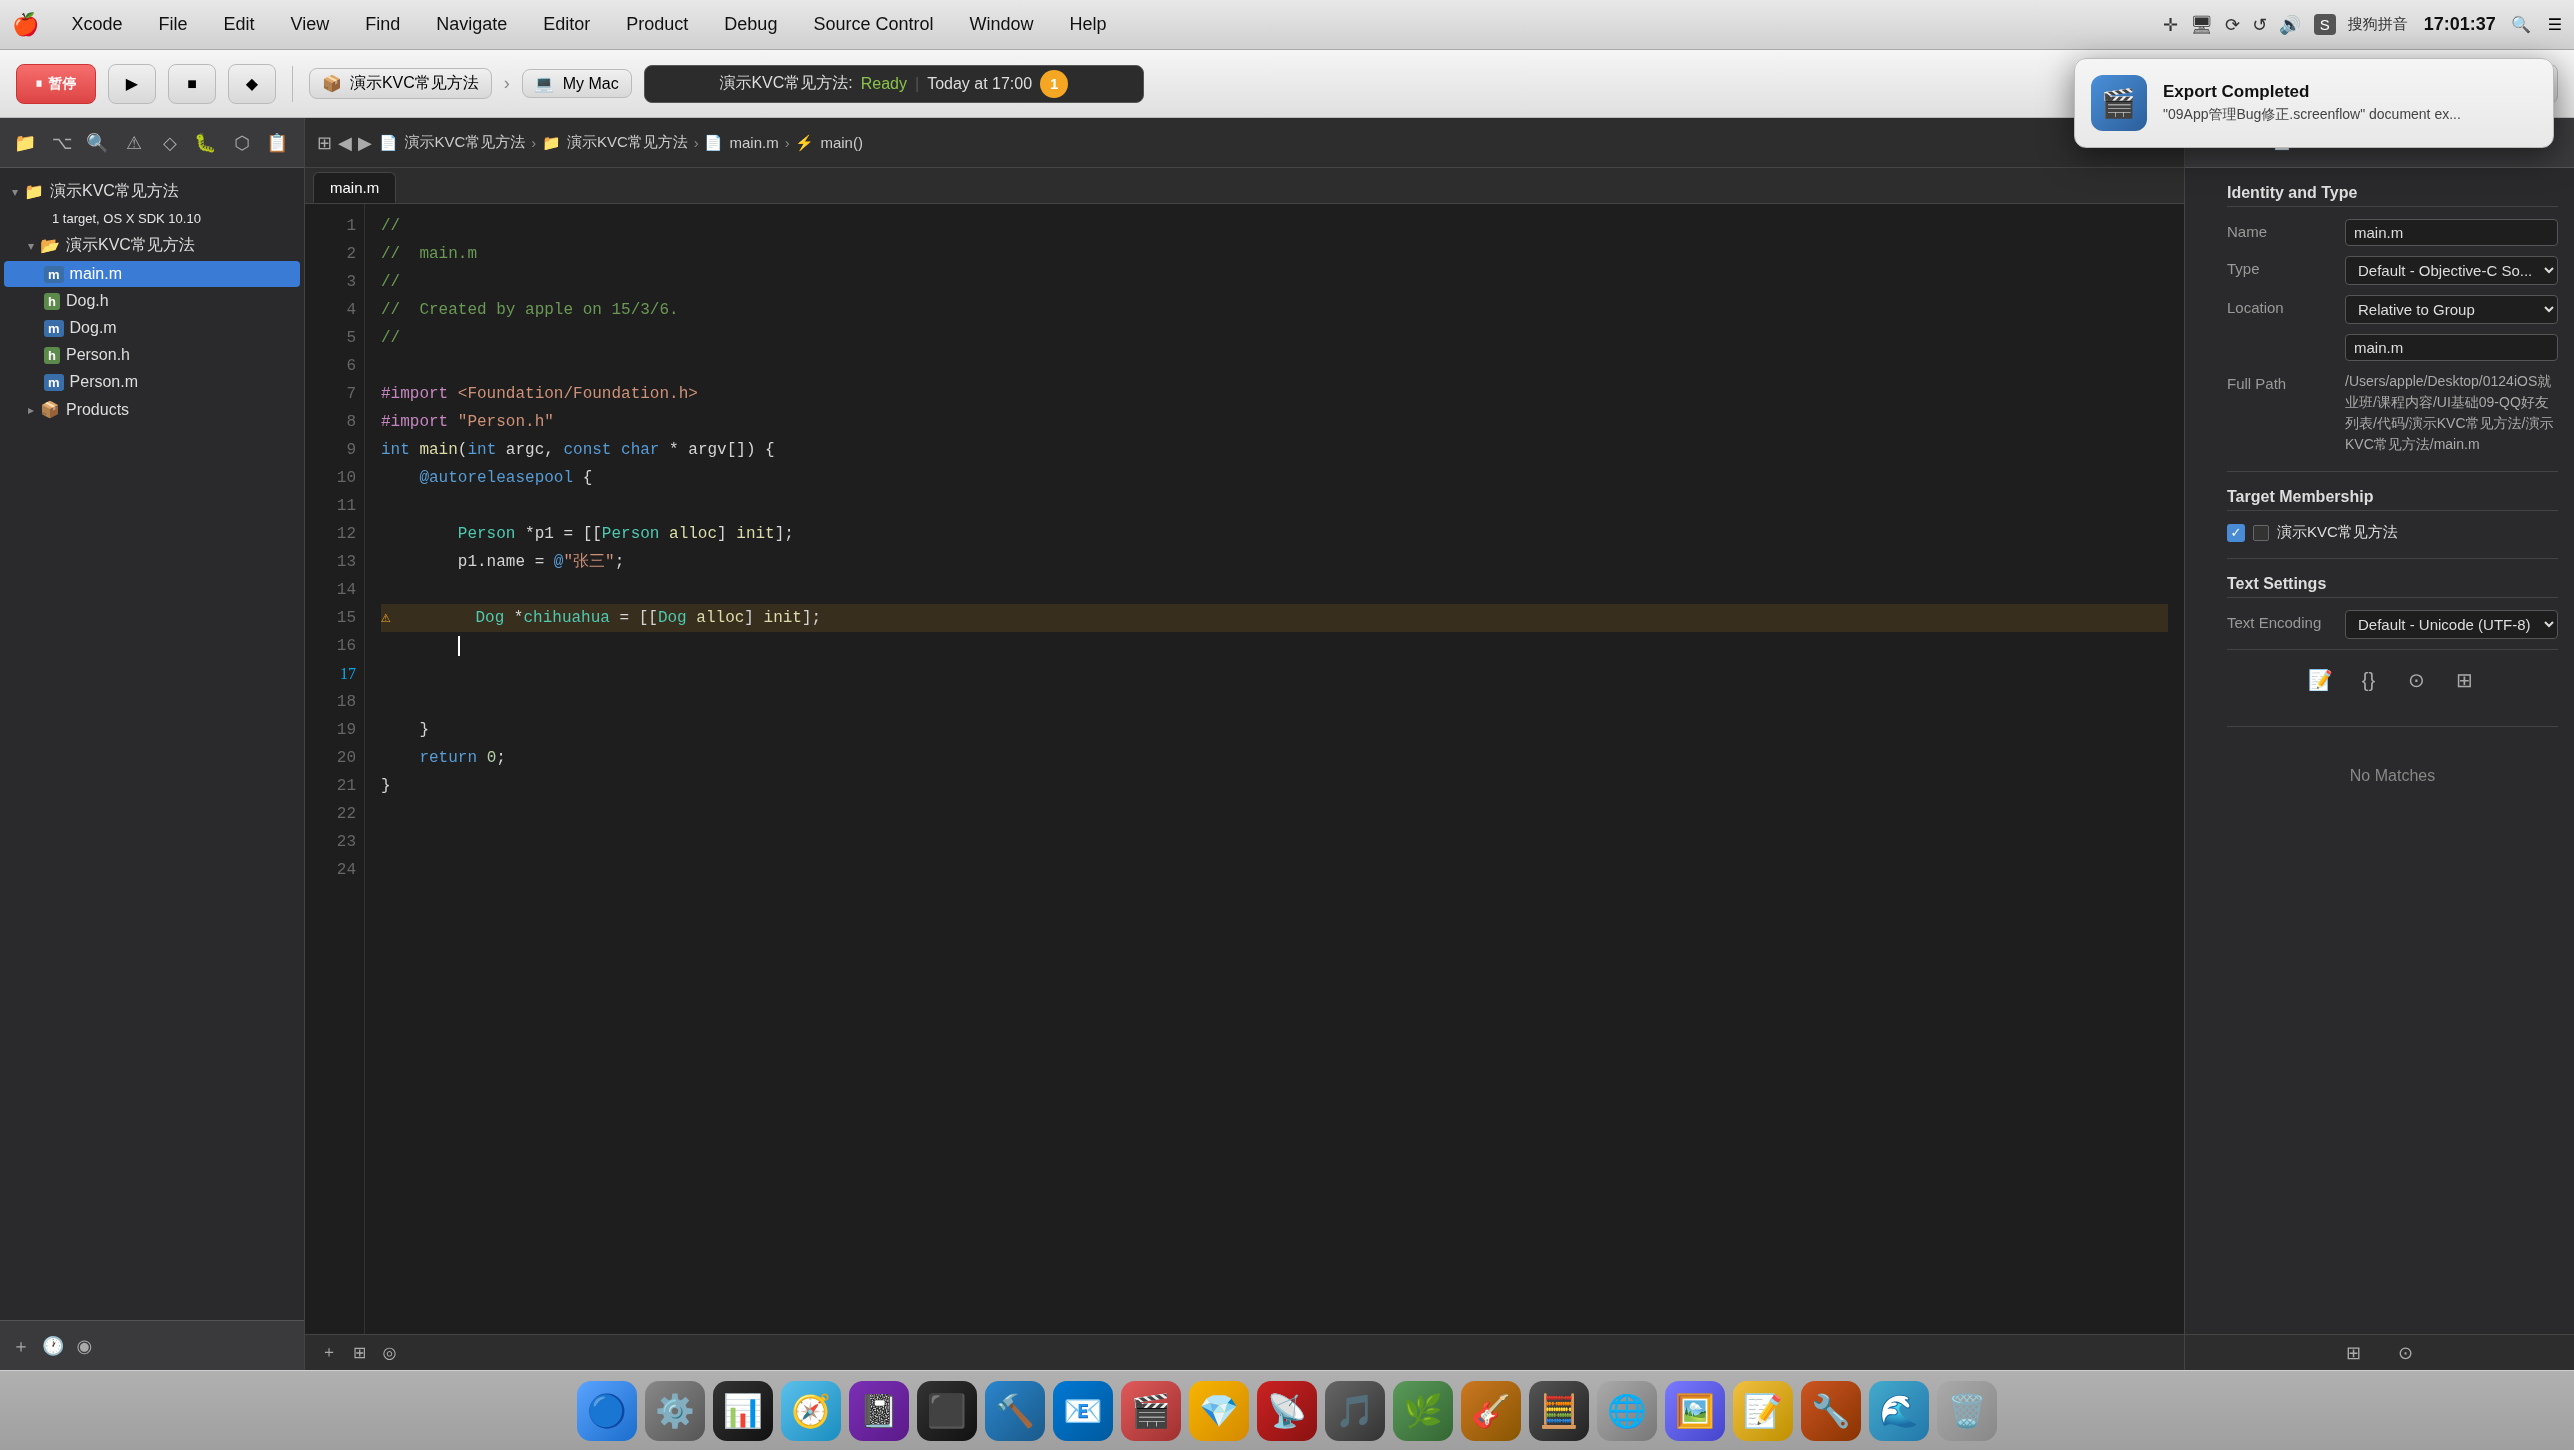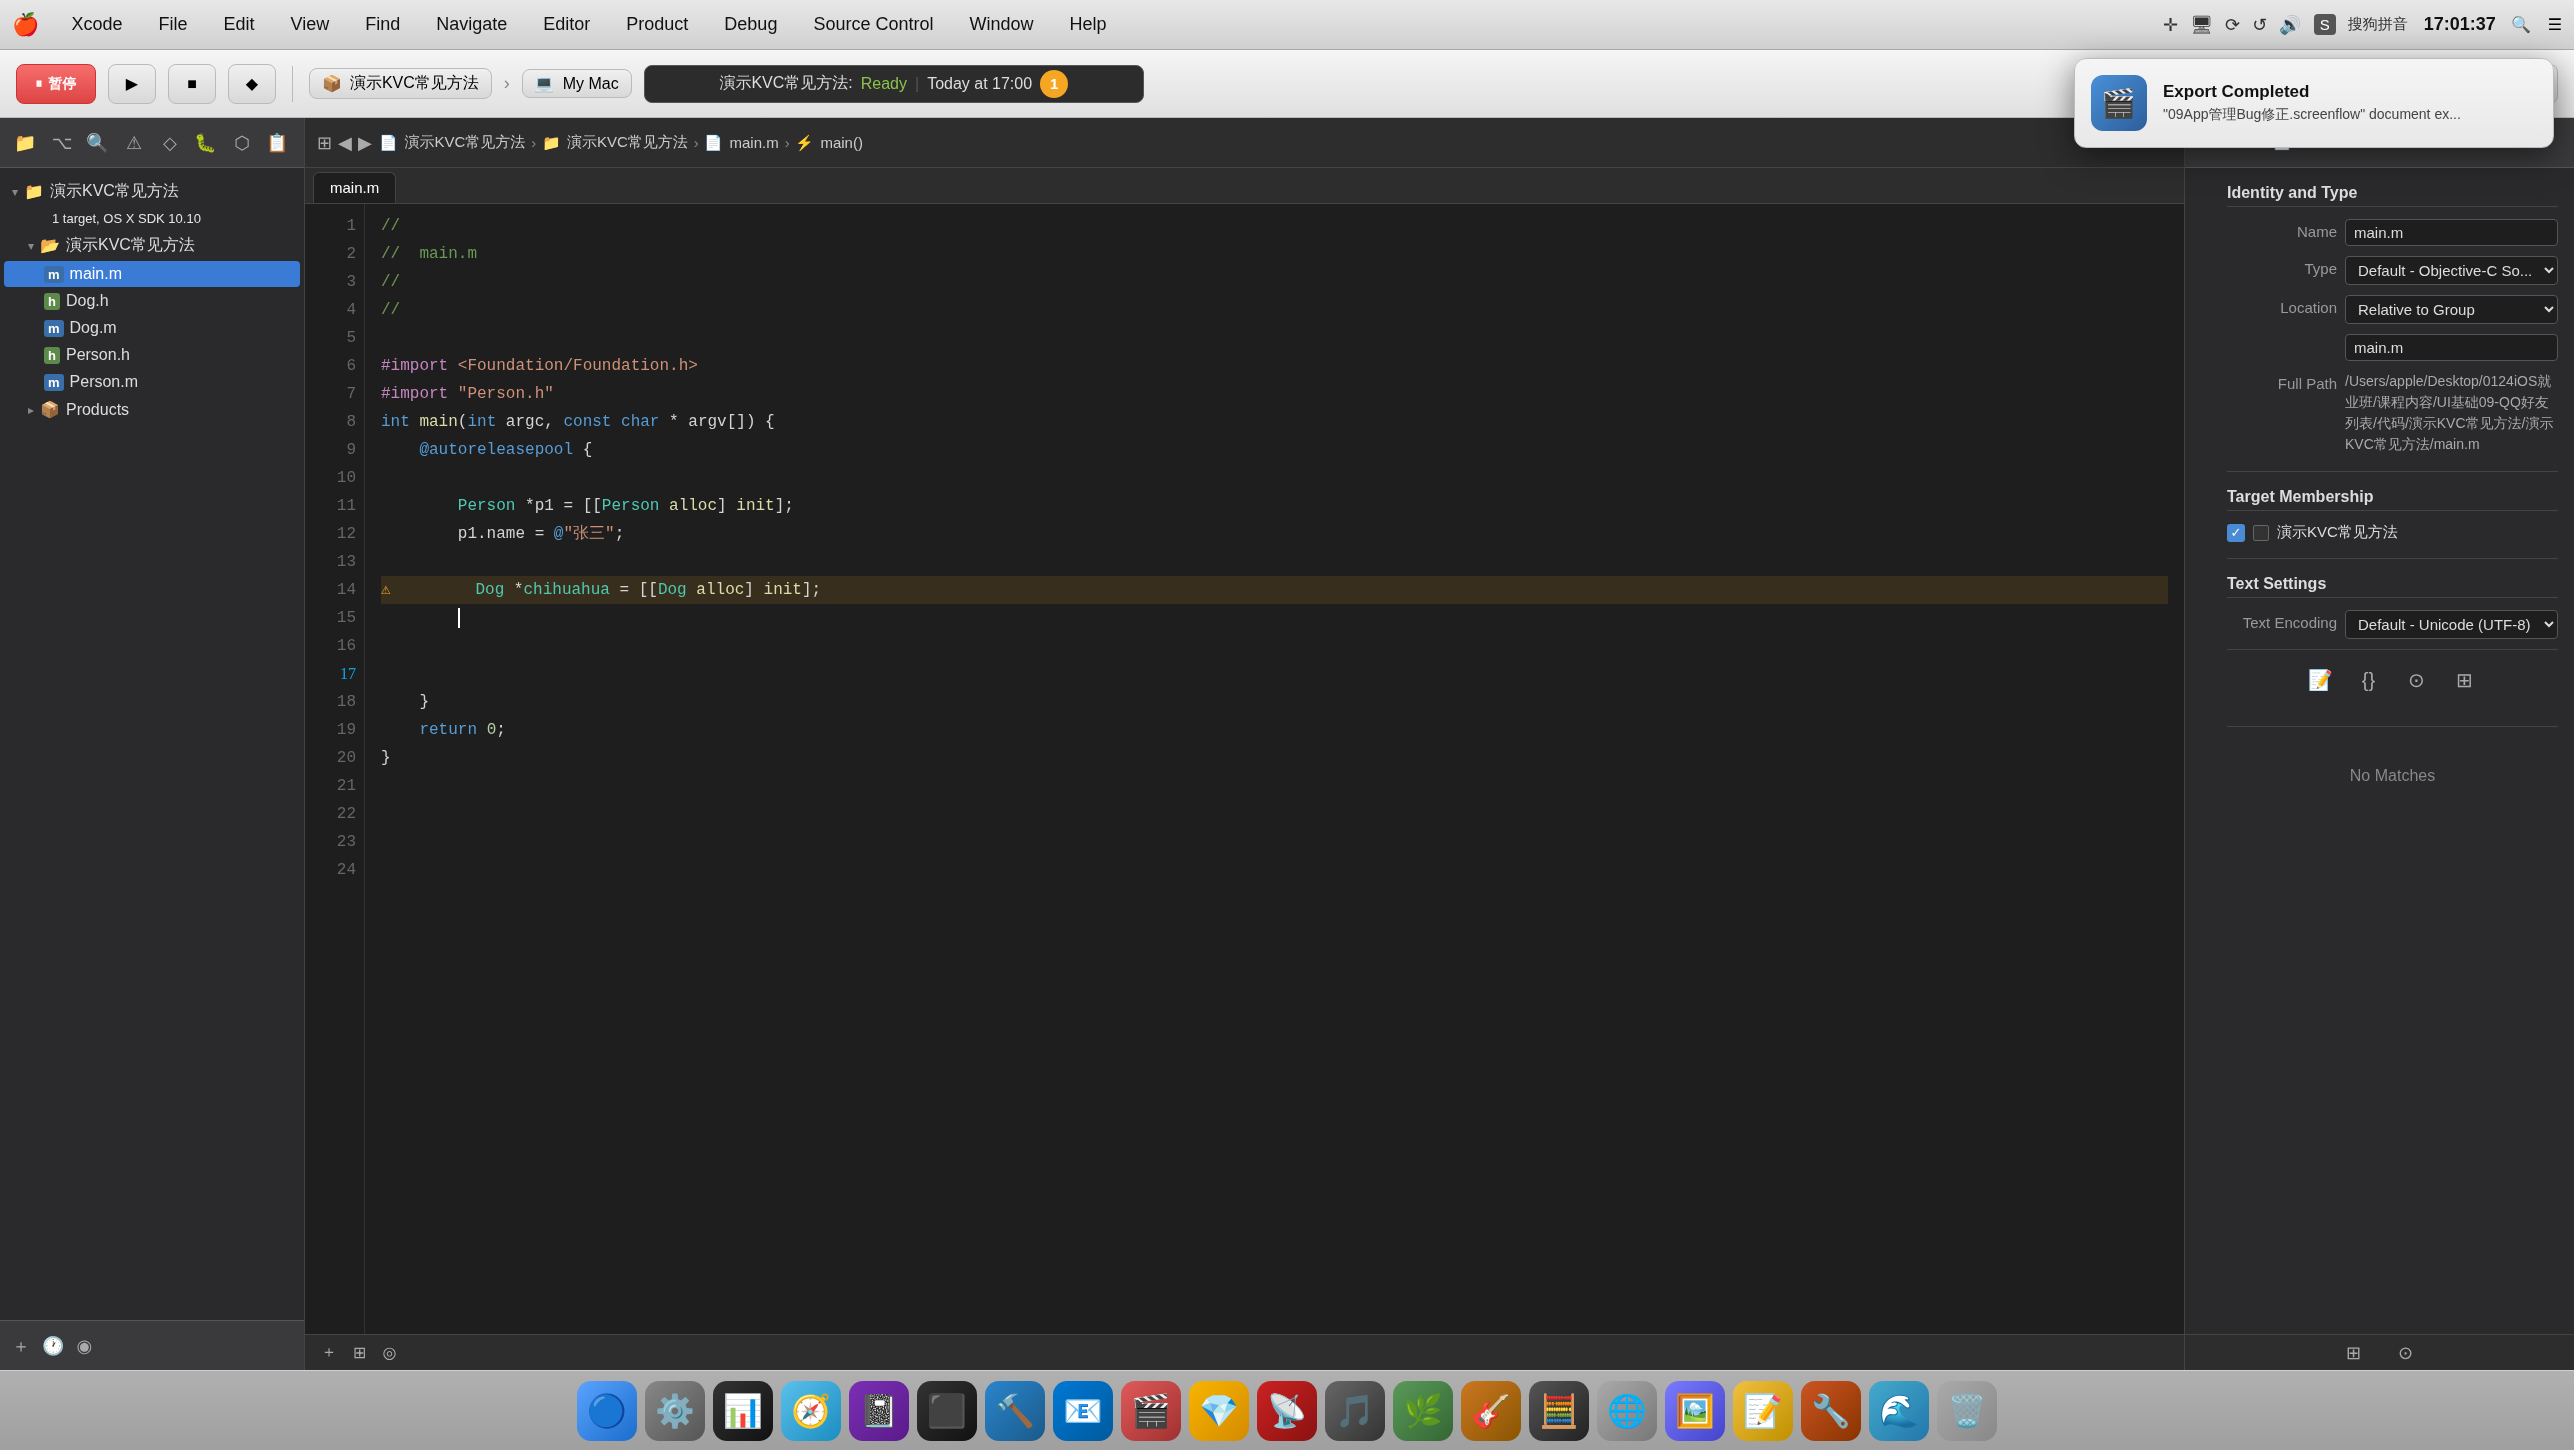--- a/index.html
+++ b/index.html
@@ -265,21 +265,21 @@
       font-size: 16px; font-weight: 600; color: #ddd;
       margin-bottom: 12px; padding-bottom: 4px;
       border-bottom: 1px solid #444;
     }
     .panel-row {
       display: flex; align-items: flex-start;
       margin-bottom: 10px; gap: 8px;
     }
     .panel-label {
       font-size: 15px; color: #999; width: 110px; min-width: 110px;
-      text-align: right; padding-top: 4px;
+      text-align: left; padding-top: 4px;
     }
     .panel-value {
       font-size: 15px; color: #ddd; flex: 1;
     }
     .panel-input {
       background: #1e1e1e; border: 1px solid #555;
       border-radius: 4px; color: #ddd; font-size: 15px;
       padding: 4px 8px; width: 100%;
     }
     .panel-select {
@@ -574,20 +574,21 @@
         <div>20</div>
         <div>21</div>
         <div>22</div>
         <div>23</div>
         <div>24</div>
       </div>
       <div class="code-area">
         <div class="code-line"><span class="c-comment">//</span></div>
         <div class="code-line"><span class="c-comment">//  main.m</span></div>
         <div class="code-line"><span class="c-comment">//</span></div>
+        <div class="code-line"><span class="c-comment">//  Created by apple on 15/3/6.</span></div>
         <div class="code-line"><span class="c-comment">//</span></div>
         <div class="code-line"></div>
         <div class="code-line"><span class="c-preprocessor">#import </span><span class="c-string">&lt;Foundation/Foundation.h&gt;</span></div>
         <div class="code-line"><span class="c-preprocessor">#import </span><span class="c-string">"Person.h"</span></div>
         <div class="code-line"><span class="c-keyword">int </span><span class="c-method">main</span><span class="c-normal">(</span><span class="c-keyword">int</span><span class="c-normal"> argc, </span><span class="c-keyword">const char</span><span class="c-normal"> * argv[]) {</span></div>
         <div class="code-line"><span class="c-normal">    </span><span class="c-keyword">@autoreleasepool</span><span class="c-normal"> {</span></div>
         <div class="code-line"></div>
         <div class="code-line"><span class="c-normal">        </span><span class="c-type">Person</span><span class="c-normal"> *p1 = [[</span><span class="c-type">Person</span><span class="c-normal"> </span><span class="c-method">alloc</span><span class="c-normal">] </span><span class="c-method">init</span><span class="c-normal">];</span></div>
         <div class="code-line"><span class="c-normal">        p1.name = </span><span class="c-keyword">@</span><span class="c-string">"张三"</span><span class="c-normal">;</span></div>
         <div class="code-line"></div>

